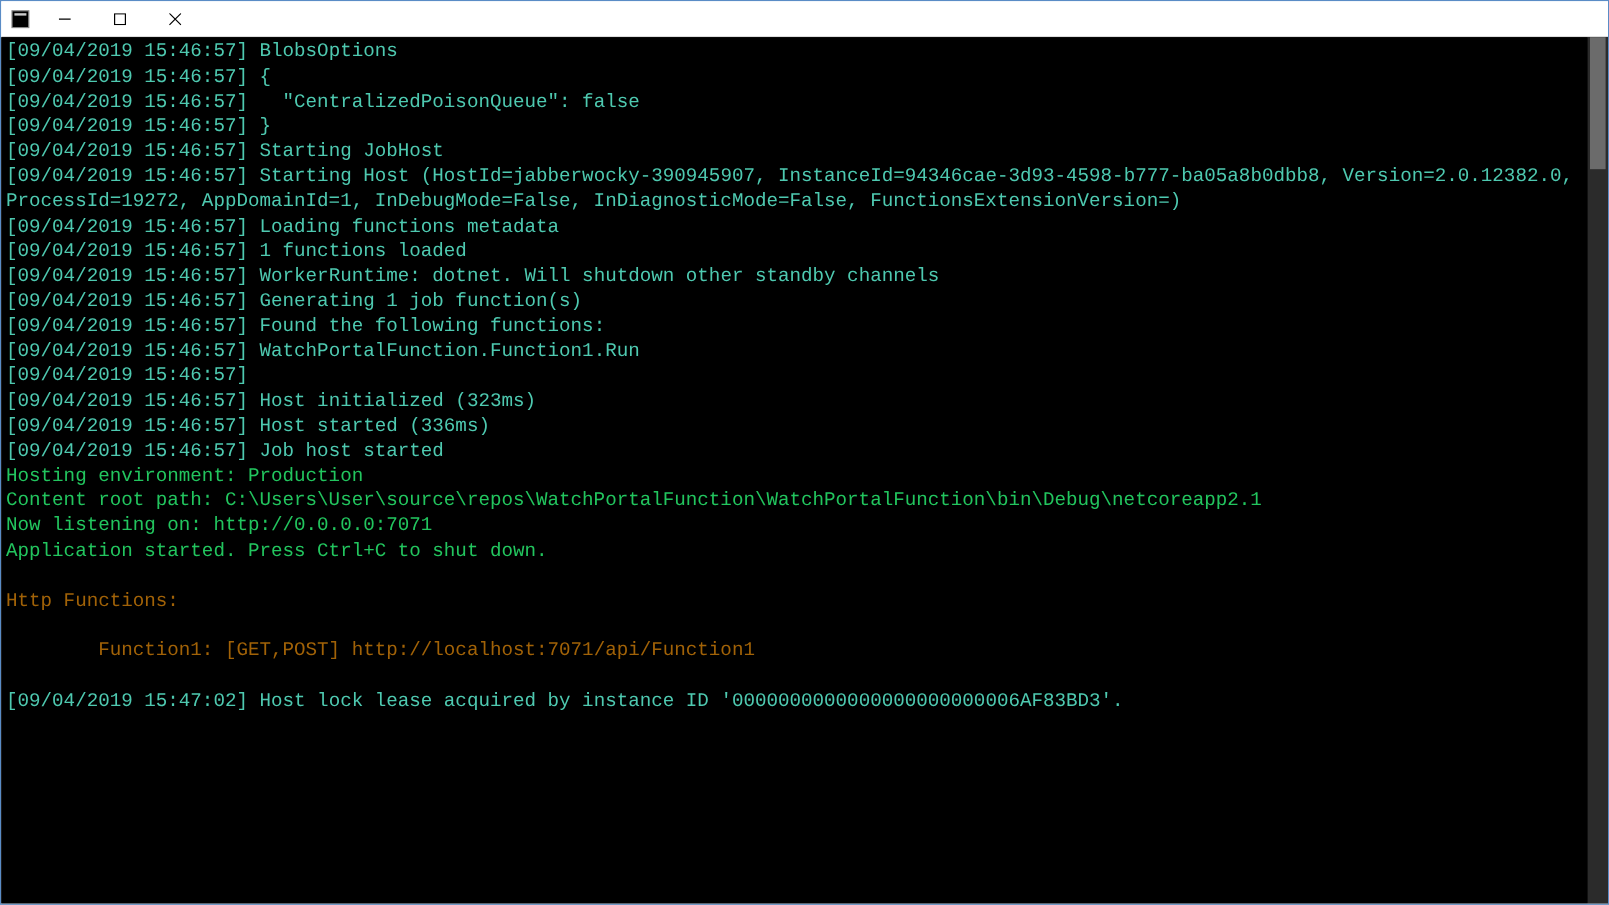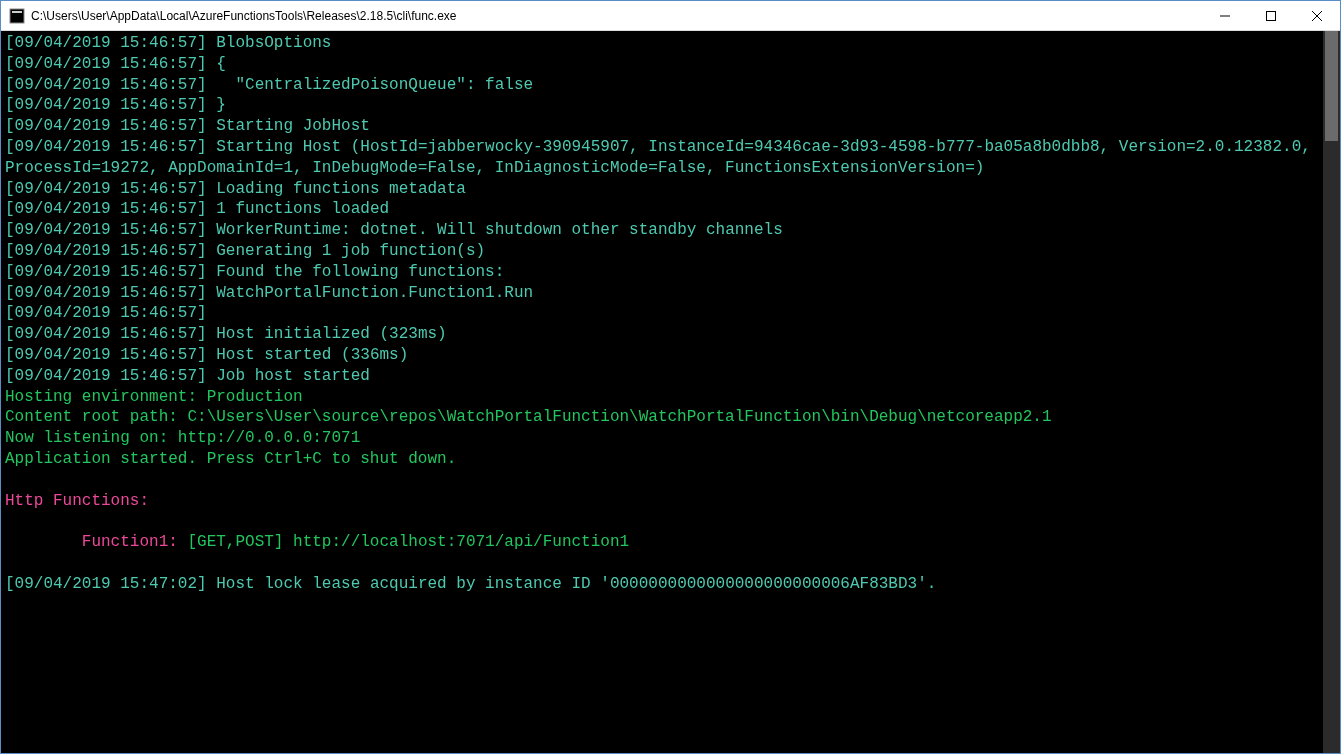--- a/index.html
+++ b/index.html
@@ -68,35 +68,34 @@
   }
   .scrollbar .thumb {
     position: absolute;
     left: 2px; right: 2px;
     top: 0; height: 110px;
     background: #6b6b6b;
   }
   .ts     { color: #4ec9b0; }
   .cyan   { color: #4ec9b0; }
   .white  { color: #22c55e; }
-  .yellow { color: #ec4899; font-weight: 500; }
-  .green  { color: #22c55e; }
+  .yellow { color: #a16207; font-weight: 500; }
+  .green  { color: #a16207; }
   .line { display: block; }
 </style>
 </head>
 <body>
 
 <div class="titlebar">
   <span class="app-icon">
     <svg width="16" height="16" viewBox="0 0 16 16">
         <rect x="1" y="1" width="14" height="14" fill="#000" stroke="#888"></rect>
         <rect x="3" y="3" width="10" height="2" fill="#ccc"></rect>
       </svg>
   </span>
-  <span class="title">C:\Users\User\AppData\Local\AzureFunctionsTools\Releases\2.18.5\cli\func.exe</span>
   <div class="win-controls">
     <div class="win-btn">
       <svg width="10" height="10" viewBox="0 0 10 10">
           <line x1="0" y1="5" x2="10" y2="5" stroke="#000" stroke-width="1"></line>
         </svg>
     </div>
     <div class="win-btn">
       <svg width="10" height="10" viewBox="0 0 10 10">
           <rect x="0.5" y="0.5" width="9" height="9" fill="none" stroke="#000" stroke-width="1"></rect>
         </svg>

